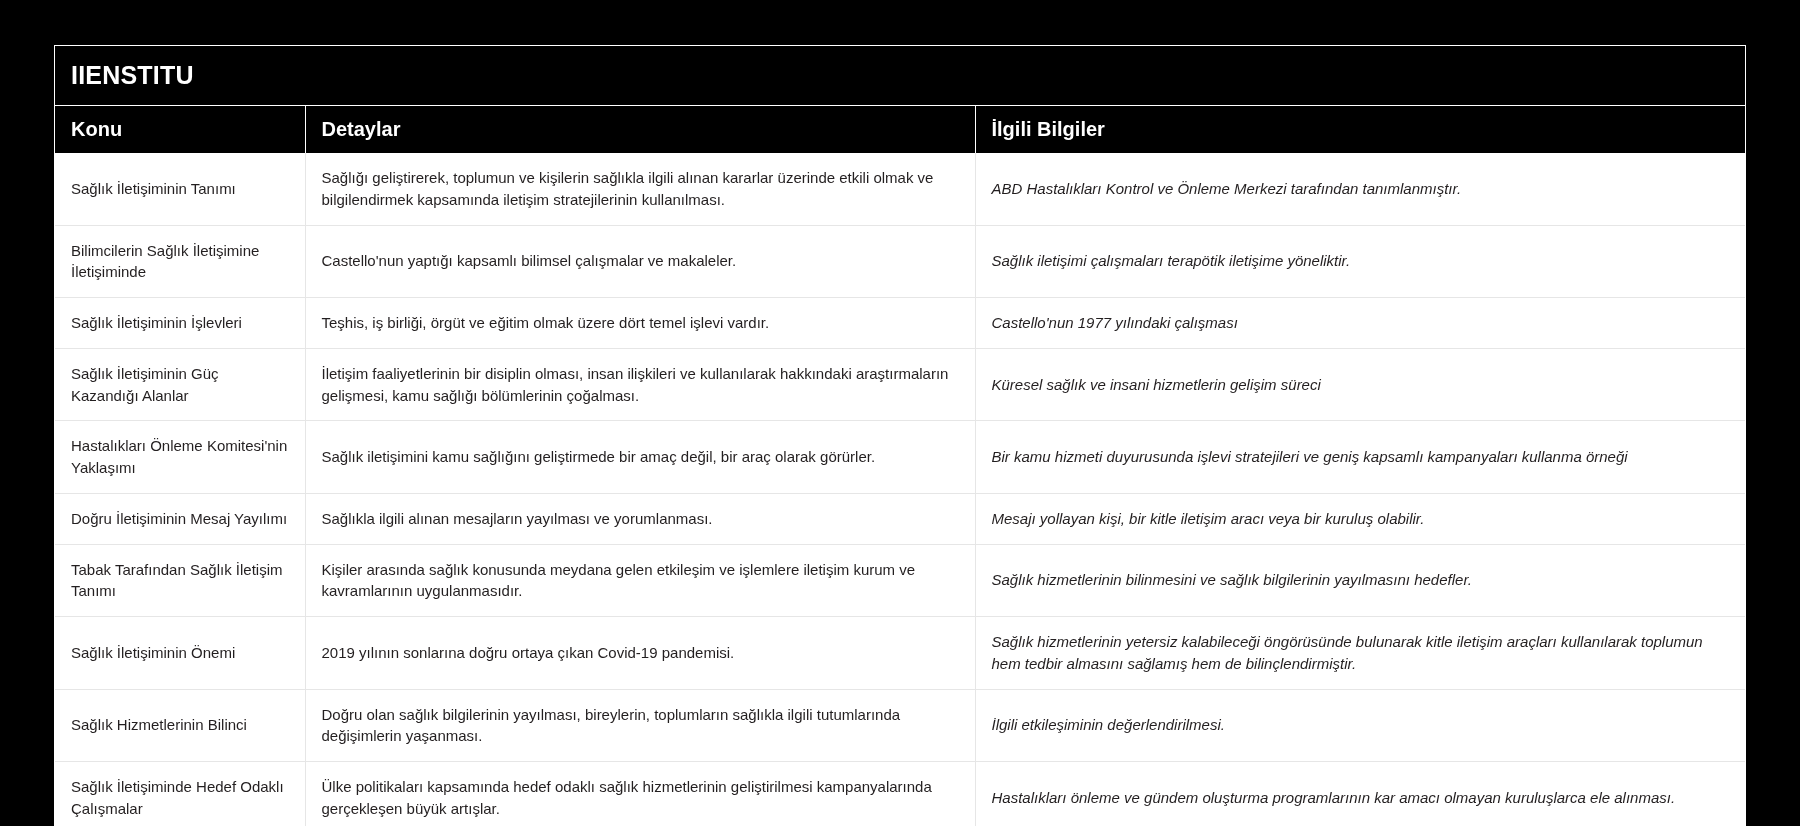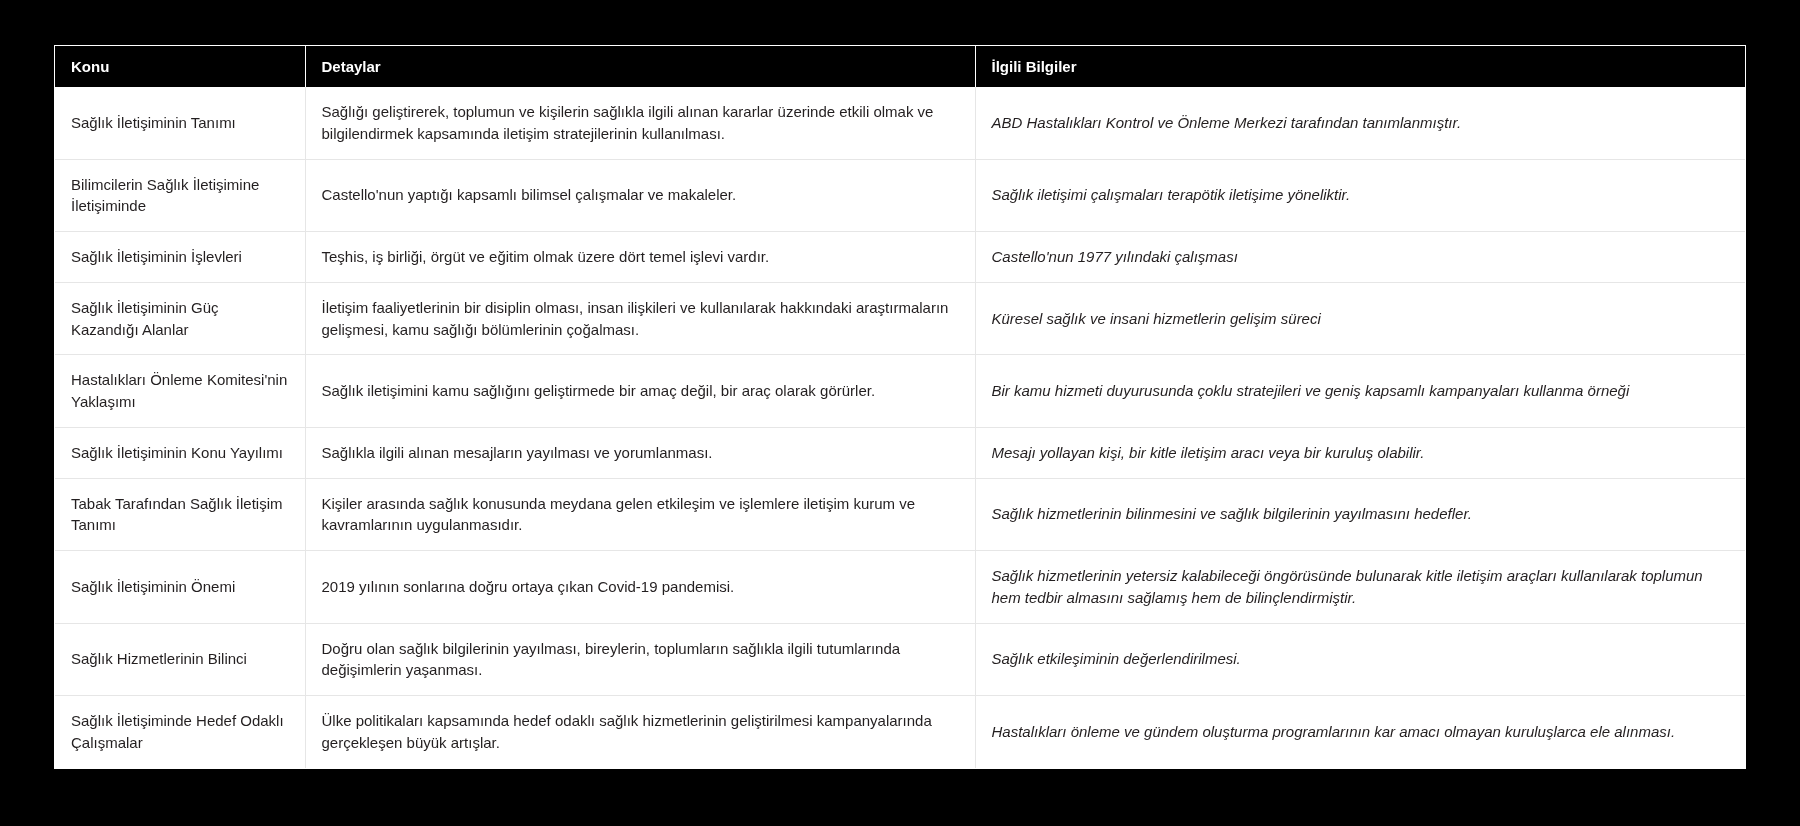--- a/index.html
+++ b/index.html
@@ -49,21 +49,21 @@
   table.data-table {
     width: 100%;
     border-collapse: collapse;
     table-layout: fixed;
     background: #ffffff;
   }
 
   thead th {
     background: #000000;
     color: #ffffff;
-    font-size: 15px;
+    font-size: 20px;
     font-weight: bold;
     text-align: left;
     padding: 12px 16px;
     border-right: 1px solid #ffffff;
     vertical-align: middle;
   }
   thead th:last-child { border-right: none; }
 
   tbody td {
     font-size: 15px;
@@ -81,20 +81,23 @@
   .col-konu    { width: 250px; }
   .col-detay   { width: 670px; }
   .col-ilgili  { width: 770px; }
 </style>
 </head>
 <body>
 
 <div class="page">
   <div class="table-frame">
 
+    <div class="brand-bar">
+      <span class="brand-title">IIENSTITU</span>
+    </div>
 
     <table class="data-table">
       <colgroup>
         <col class="col-konu">
         <col class="col-detay">
         <col class="col-ilgili">
       </colgroup>
       <thead>
         <tr>
           <th>Konu</th>
@@ -119,41 +122,41 @@
           <td>Castello'nun 1977 yılındaki çalışması</td>
         </tr>
         <tr>
           <td>Sağlık İletişiminin Güç Kazandığı Alanlar</td>
           <td>İletişim faaliyetlerinin bir disiplin olması, insan ilişkileri ve kullanılarak hakkındaki araştırmaların gelişmesi, kamu sağlığı bölümlerinin çoğalması.</td>
           <td>Küresel sağlık ve insani hizmetlerin gelişim süreci</td>
         </tr>
         <tr>
           <td>Hastalıkları Önleme Komitesi'nin Yaklaşımı</td>
           <td>Sağlık iletişimini kamu sağlığını geliştirmede bir amaç değil, bir araç olarak görürler.</td>
-          <td>Bir kamu hizmeti duyurusunda çoklu stratejileri ve geniş kapsamlı kampanyaları kullanma örneği</td>
+          <td>Bir kamu hizmeti duyurusunda işlevi stratejileri ve geniş kapsamlı kampanyaları kullanma örneği</td>
         </tr>
         <tr>
-          <td>Sağlık İletişiminin Konu Yayılımı</td>
+          <td>Doğru İletişiminin Mesaj Yayılımı</td>
           <td>Sağlıkla ilgili alınan mesajların yayılması ve yorumlanması.</td>
           <td>Mesajı yollayan kişi, bir kitle iletişim aracı veya bir kuruluş olabilir.</td>
         </tr>
         <tr>
           <td>Tabak Tarafından Sağlık İletişim Tanımı</td>
           <td>Kişiler arasında sağlık konusunda meydana gelen etkileşim ve işlemlere iletişim kurum ve kavramlarının uygulanmasıdır.</td>
           <td>Sağlık hizmetlerinin bilinmesini ve sağlık bilgilerinin yayılmasını hedefler.</td>
         </tr>
         <tr>
           <td>Sağlık İletişiminin Önemi</td>
           <td>2019 yılının sonlarına doğru ortaya çıkan Covid-19 pandemisi.</td>
           <td>Sağlık hizmetlerinin yetersiz kalabileceği öngörüsünde bulunarak kitle iletişim araçları kullanılarak toplumun hem tedbir almasını sağlamış hem de bilinçlendirmiştir.</td>
         </tr>
         <tr>
           <td>Sağlık Hizmetlerinin Bilinci</td>
           <td>Doğru olan sağlık bilgilerinin yayılması, bireylerin, toplumların sağlıkla ilgili tutumlarında değişimlerin yaşanması.</td>
-          <td>Sağlık etkileşiminin değerlendirilmesi.</td>
+          <td>İlgili etkileşiminin değerlendirilmesi.</td>
         </tr>
         <tr>
           <td>Sağlık İletişiminde Hedef Odaklı Çalışmalar</td>
           <td>Ülke politikaları kapsamında hedef odaklı sağlık hizmetlerinin geliştirilmesi kampanyalarında gerçekleşen büyük artışlar.</td>
           <td>Hastalıkları önleme ve gündem oluşturma programlarının kar amacı olmayan kuruluşlarca ele alınması.</td>
         </tr>
       </tbody>
     </table>
 
   </div>

